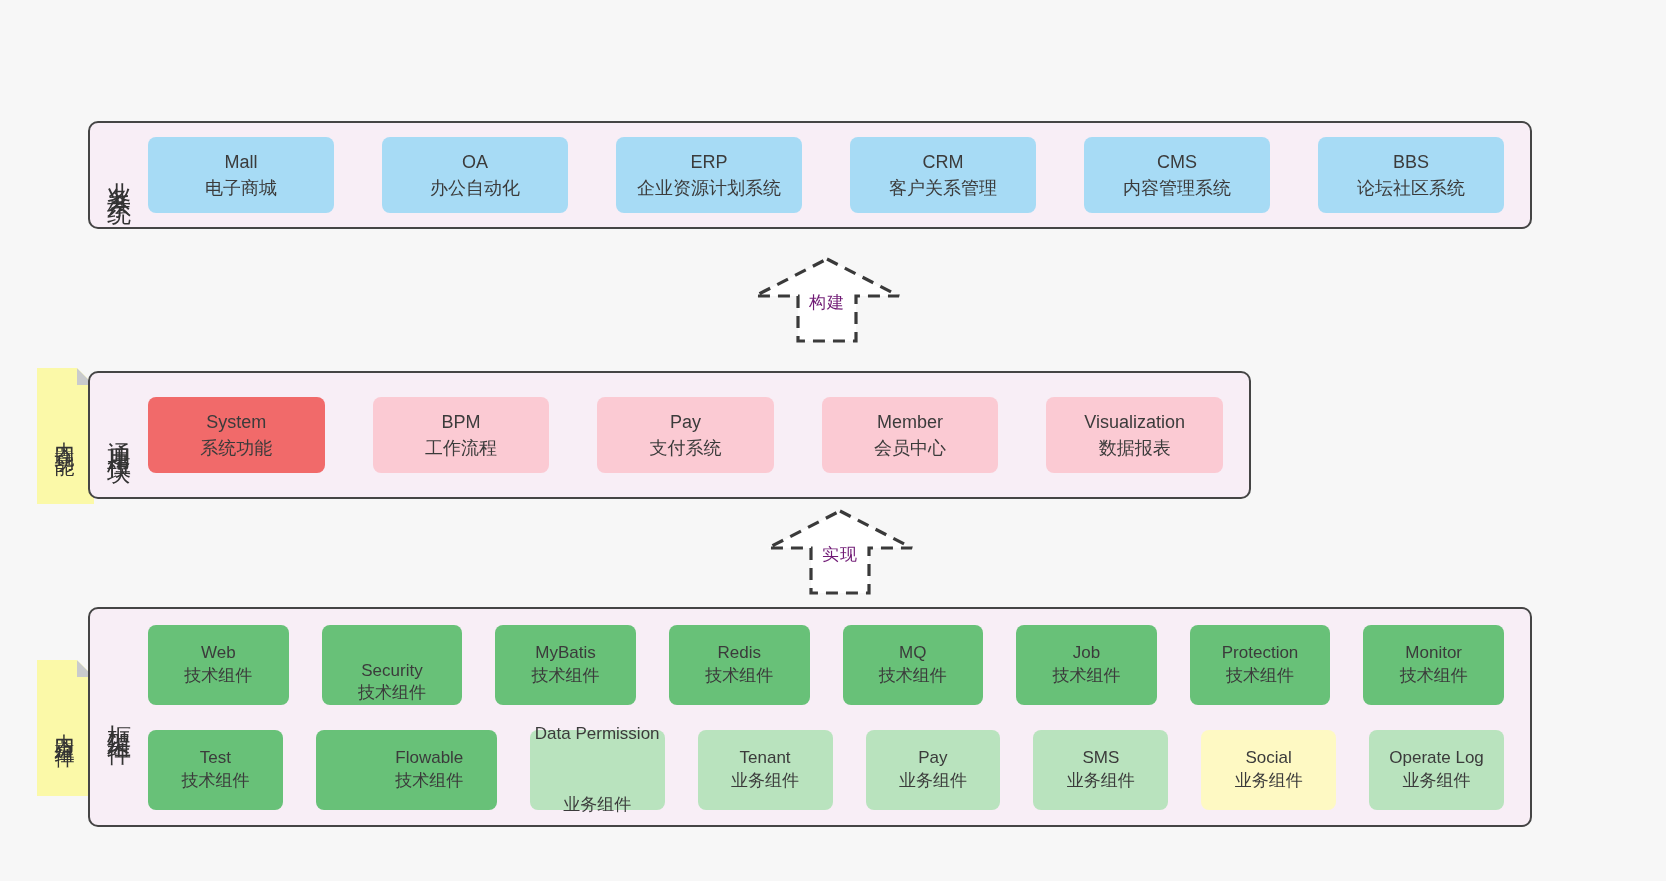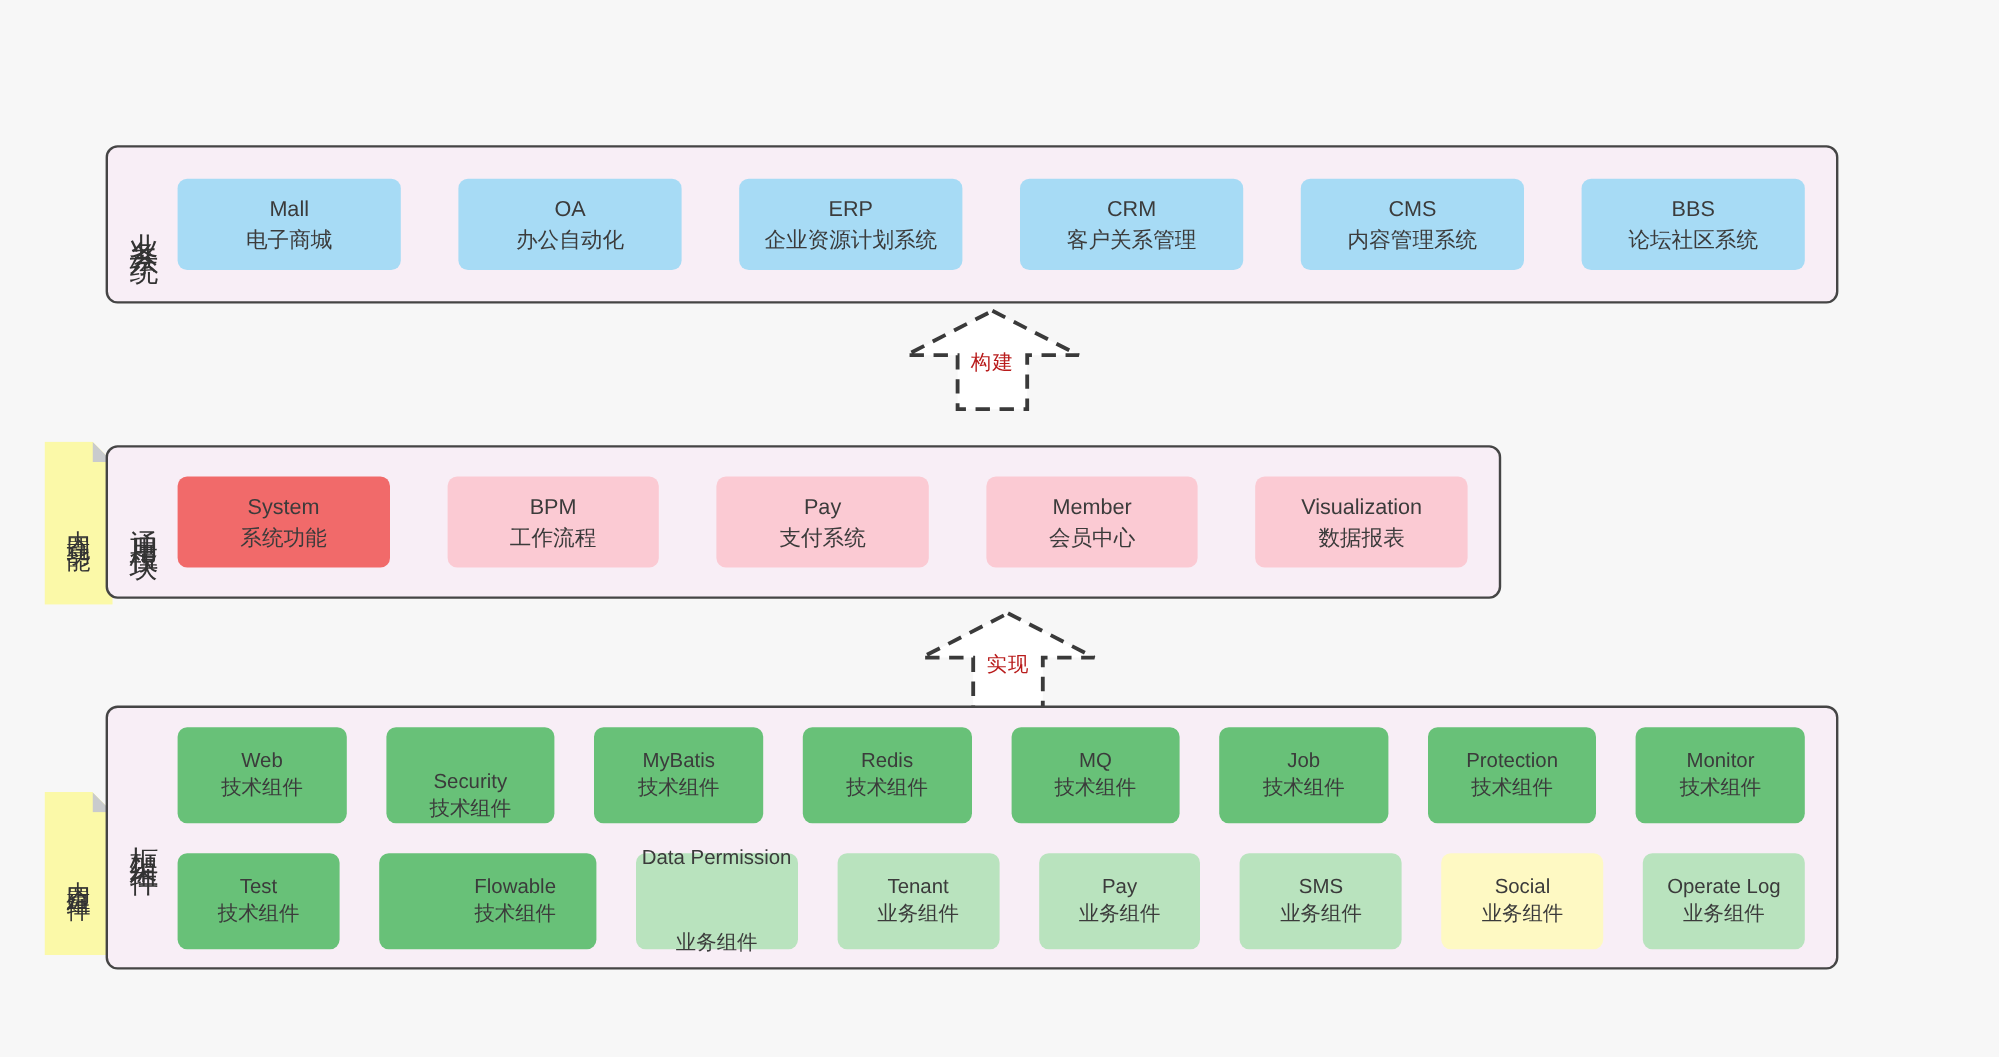--- a/index.html
+++ b/index.html
@@ -11,23 +11,23 @@
   }
   .layer{
     position:absolute;
     background:#f8eef6;
     border:2px solid #454545;
     border-radius:10px;
     display:flex;
     box-sizing:border-box;
     z-index:2;
   }
-  #layer-0{left:88px;top:121px;width:1444px;height:132px;}
+  #layer-0{left:88px;top:121px;width:1444px;height:108px;}
   #layer-1{left:88px;top:371px;width:1163px;height:128px;}
-  #layer-2{left:88px;top:588px;width:1444px;height:220px;}
+  #layer-2{left:88px;top:607px;width:1444px;height:220px;}
   .layer-label{
     width:58px;
     display:flex;align-items:center;justify-content:center;
     writing-mode:vertical-rl;text-orientation:upright;
     font-size:24px;letter-spacing:6px;color:#333;
   }
   .rows{
     flex:1;display:flex;flex-direction:column;justify-content:center;
     gap:25px;padding:0 26px 0 0;
   }
@@ -55,21 +55,21 @@
   }
   #note-0{left:37px;top:368px;}
   #note-1{left:37px;top:660px;}
   .arrow{position:absolute;width:150px;height:88px;z-index:0;}
   #arrow-0{left:752px;top:256px;}
   #arrow-1{left:765px;top:508px;}
   .arrow svg{display:block;}
   .arrow-label{
     position:absolute;left:50%;top:46px;transform:translate(-50%,-50%);
     background:#ffffff;padding:1px 3px;
-    font-size:17px;color:#b91c1c;letter-spacing:1px;white-space:nowrap;
+    font-size:17px;color:#701a75;letter-spacing:1px;white-space:nowrap;
   }
 </style>
 </head>
 <body>
 
 <div>
 
   <div class="note" id="note-0">
     <span>内置功能</span>
   </div>

